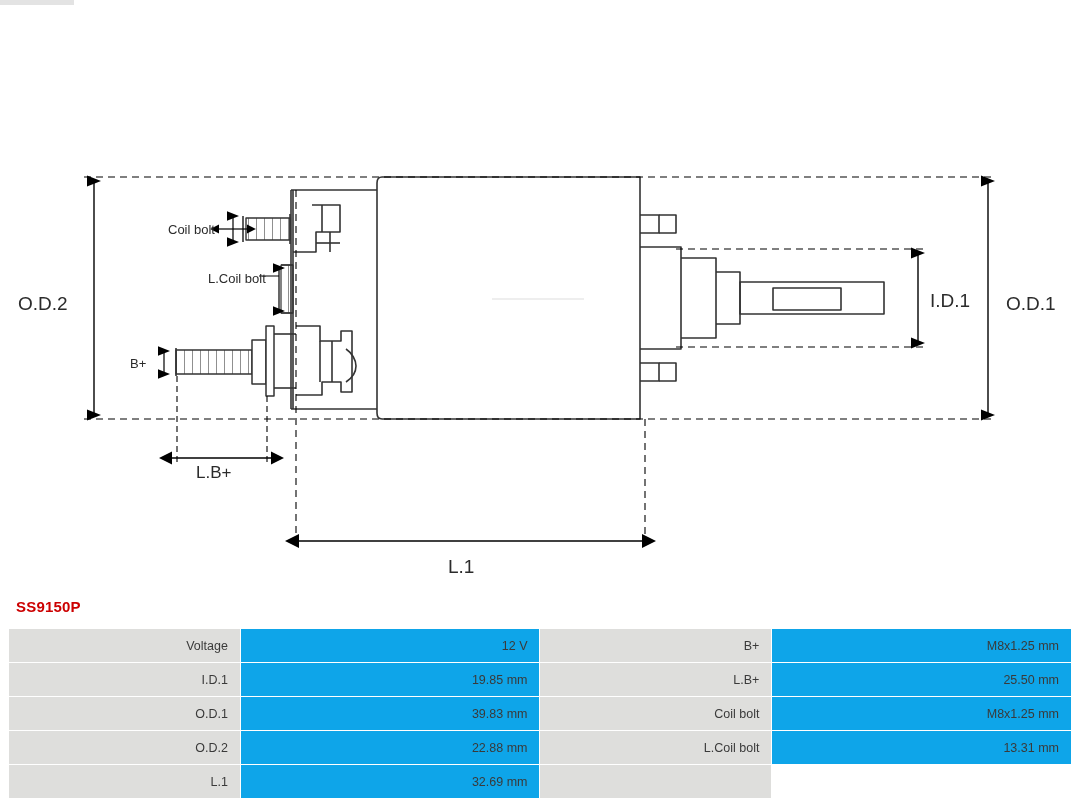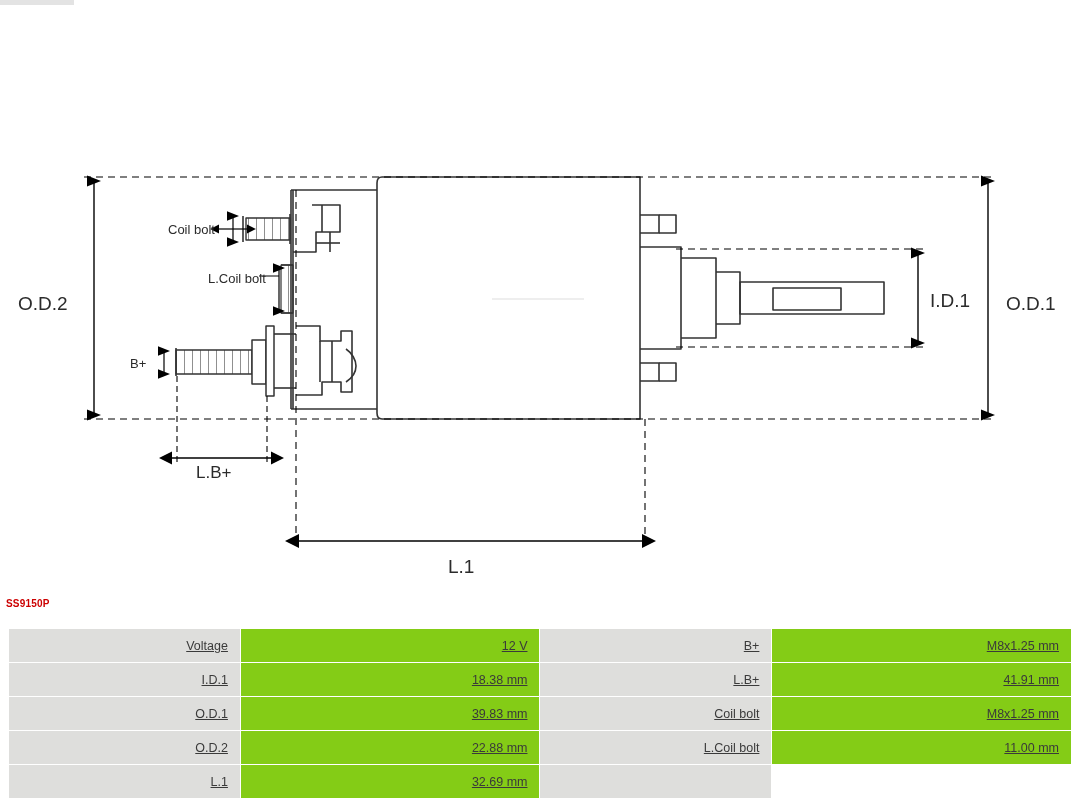--- a/index.html
+++ b/index.html
@@ -34,23 +34,23 @@
     left: 0;
     top: 0;
     width: 1080px;
     height: 592px;
   }
   .drawing svg {
     display: block;
   }
   .part-code {
     position: absolute;
-    left: 6px;
+    left: 16px;
     top: 598px;
-    font-size: 10px;
+    font-size: 15px;
     font-weight: bold;
     color: #cc0000;
     letter-spacing: 0.2px;
   }
   .spec-table {
     position: absolute;
     left: 8px;
     top: 628px;
     width: 1064px;
     border-collapse: collapse;
@@ -59,29 +59,28 @@
   }
   .spec-table td {
     height: 33px;
     padding: 0 12px;
     border: 1px solid #ffffff;
     background: #dededc;
     text-align: right;
     vertical-align: middle;
     white-space: nowrap;
     color: #3a3a3a;
-    text-decoration: underline;
   }
   .spec-table td.label {
     width: 198px;
     background: #dededc;
   }
   .spec-table td.value {
     width: 263px;
-    background: #84cc16;
+    background: #0ea5e9;
   }
   .spec-table td.empty {
     background: #dededc;
   }
   .spec-table td.empty-light {
     background: #ffffff;
     border-color: #ffffff;
   }
   .lbl {
     font-size: 13px;
@@ -223,35 +222,35 @@
   <table class="spec-table">
     <tbody>
       <tr>
         <td class="label">Voltage</td>
         <td class="value">12 V</td>
         <td class="label">B+</td>
         <td class="value">M8x1.25 mm</td>
       </tr>
       <tr>
         <td class="label">I.D.1</td>
-        <td class="value">18.38 mm</td>
+        <td class="value">19.85 mm</td>
         <td class="label">L.B+</td>
-        <td class="value">41.91 mm</td>
+        <td class="value">25.50 mm</td>
       </tr>
       <tr>
         <td class="label">O.D.1</td>
         <td class="value">39.83 mm</td>
         <td class="label">Coil bolt</td>
         <td class="value">M8x1.25 mm</td>
       </tr>
       <tr>
         <td class="label">O.D.2</td>
         <td class="value">22.88 mm</td>
         <td class="label">L.Coil bolt</td>
-        <td class="value">11.00 mm</td>
+        <td class="value">13.31 mm</td>
       </tr>
       <tr>
         <td class="label">L.1</td>
         <td class="value">32.69 mm</td>
         <td class="empty"></td>
         <td class="empty-light"></td>
       </tr>
     </tbody>
   </table>
 

